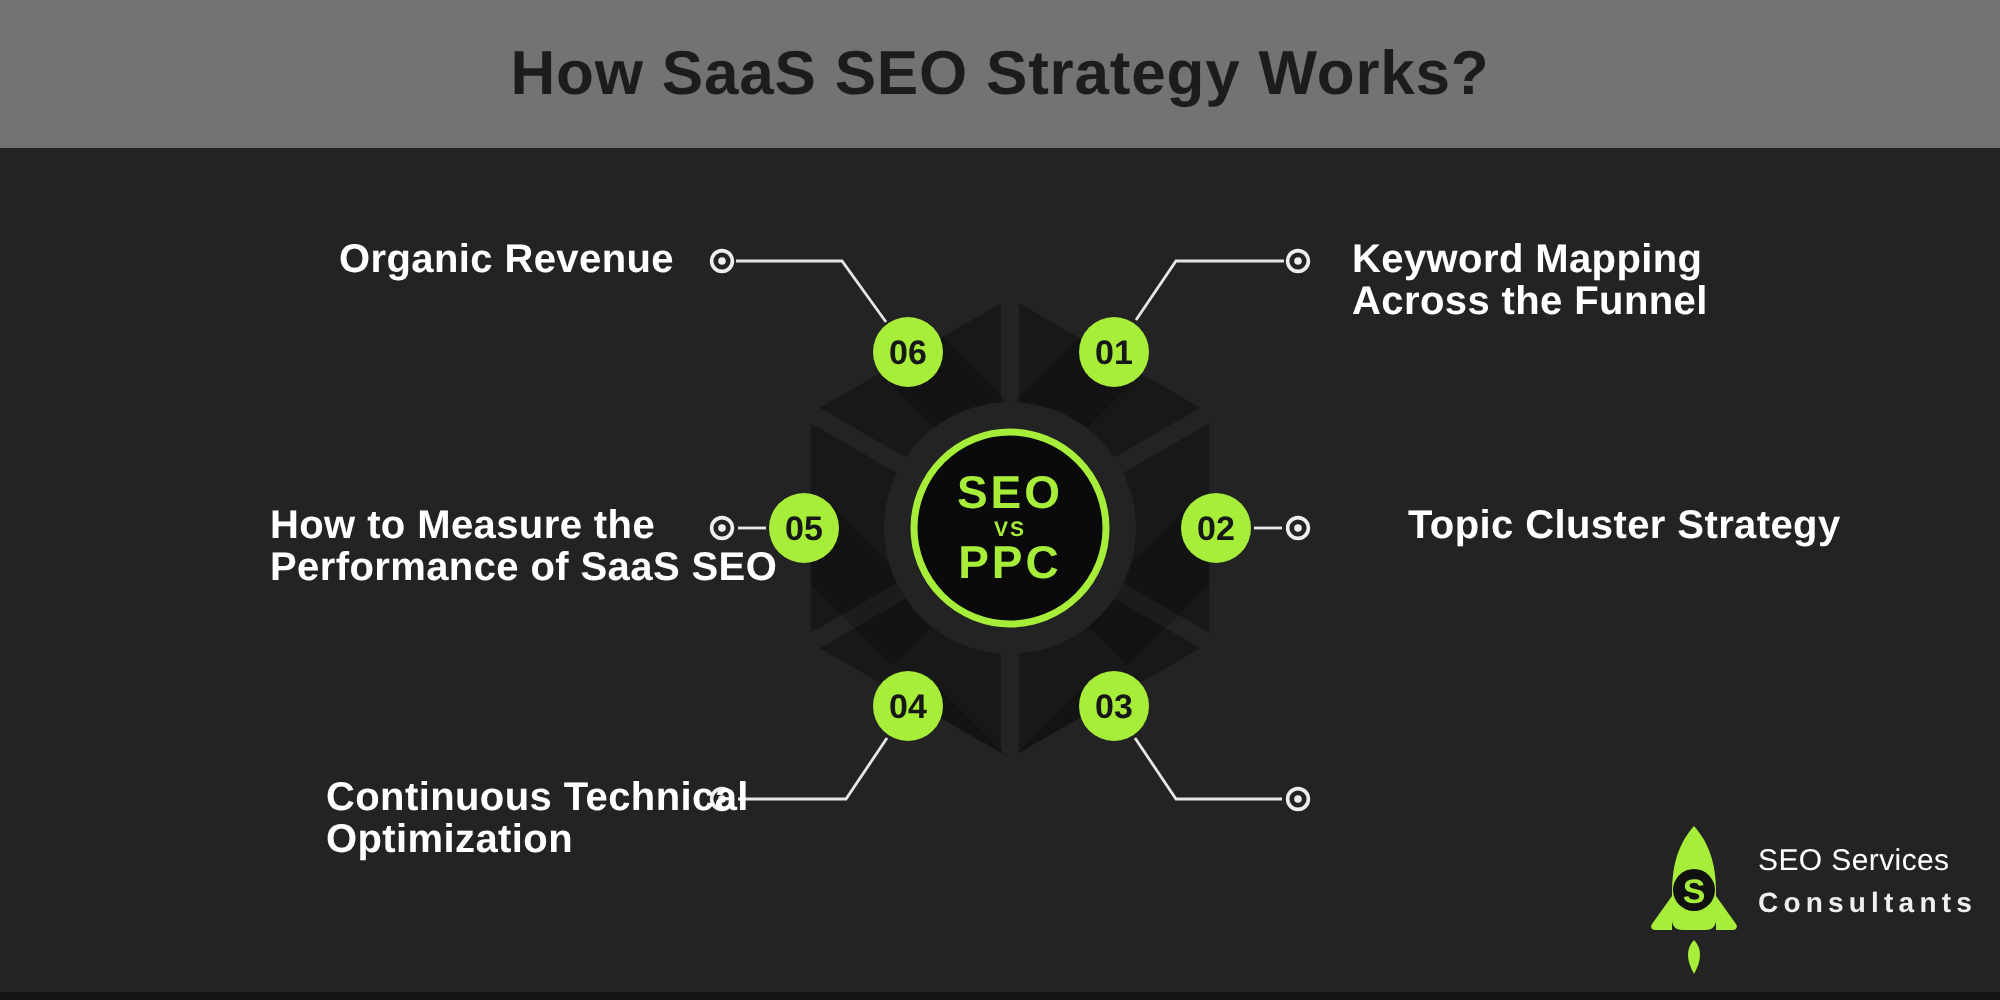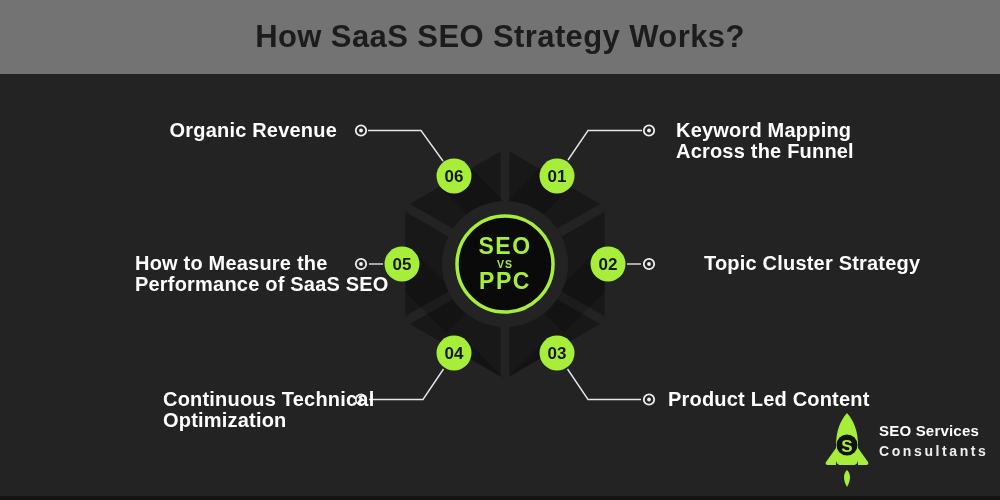--- a/index.html
+++ b/index.html
@@ -27,21 +27,21 @@
   .label-02 { left:668px; top:253px;margin-left:36px; }
   .label-03 { left:668px; top:389px; }
   .label-04 { left:163px; top:389px; }
   .label-05 { left:135px; top:253px; }
   .label-06 { right:663px; top:120px; text-align:right; }
   .logo {
     position:absolute; left:823px; top:412px; display:flex; align-items:flex-start;
   }
   .logo-text { margin-left:8px; padding-top:10px; }
   .logo-name {
-    color:#ffffff; font-size:15px; font-weight:bold; letter-spacing:0.2px;
+    color:#ffffff; font-size:15px; font-weight:normal; letter-spacing:0.2px;
   }
   .logo-subtitle {
     color:#efefef; font-size:14px; font-weight:bold; letter-spacing:2.6px; margin-top:4px;
   }
 </style>
 </head>
 <body>
 
 <div class="stage">
 
@@ -151,21 +151,20 @@
     </g>
   </svg>
 
   <div class="header">
     <div class="title">How SaaS SEO Strategy Works?</div>
   </div>
 
   <div class="label label-01">Keyword Mapping
 Across the Funnel</div>
   <div class="label label-02">Topic Cluster Strategy</div>
-  <div class="label label-03">Product Led Content</div>
   <div class="label label-05">How to Measure the
 Performance of SaaS SEO</div>
   <div class="label label-04">Continuous Technical
 Optimization</div>
   <div class="label label-06">Organic Revenue</div>
 
   <div class="logo">
     <svg width="48" height="76" viewBox="0 0 48 76">
       <path fill="#a7ee3b" d="M24,1 C31,9 35,19 35,34 L35,48 C35,51 33,53 30,53 L18,53 C15,53 13,51 13,48 L13,34 C13,19 17,9 24,1 Z"></path>
       <path fill="#a7ee3b" d="M13,36 L3,50 C2,51.5 3,53 4.5,53 L13,53 Z"></path>

